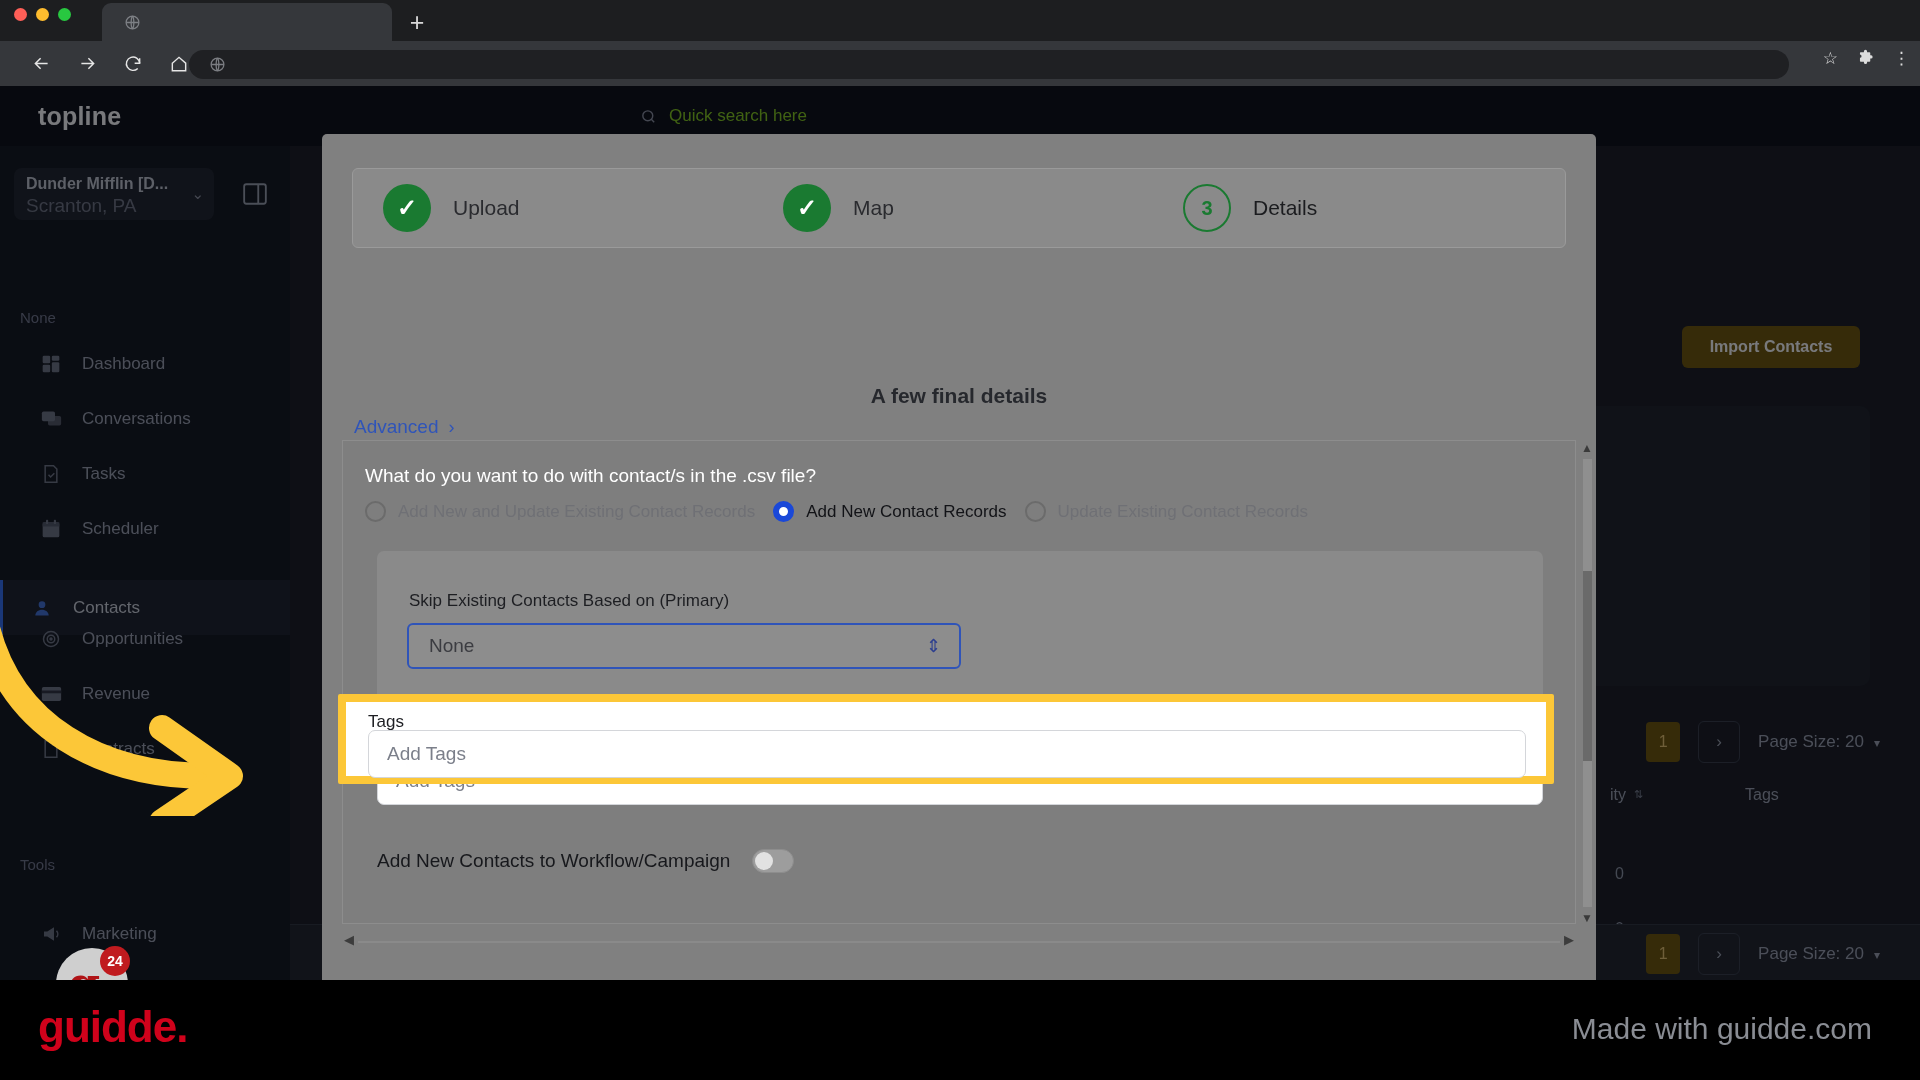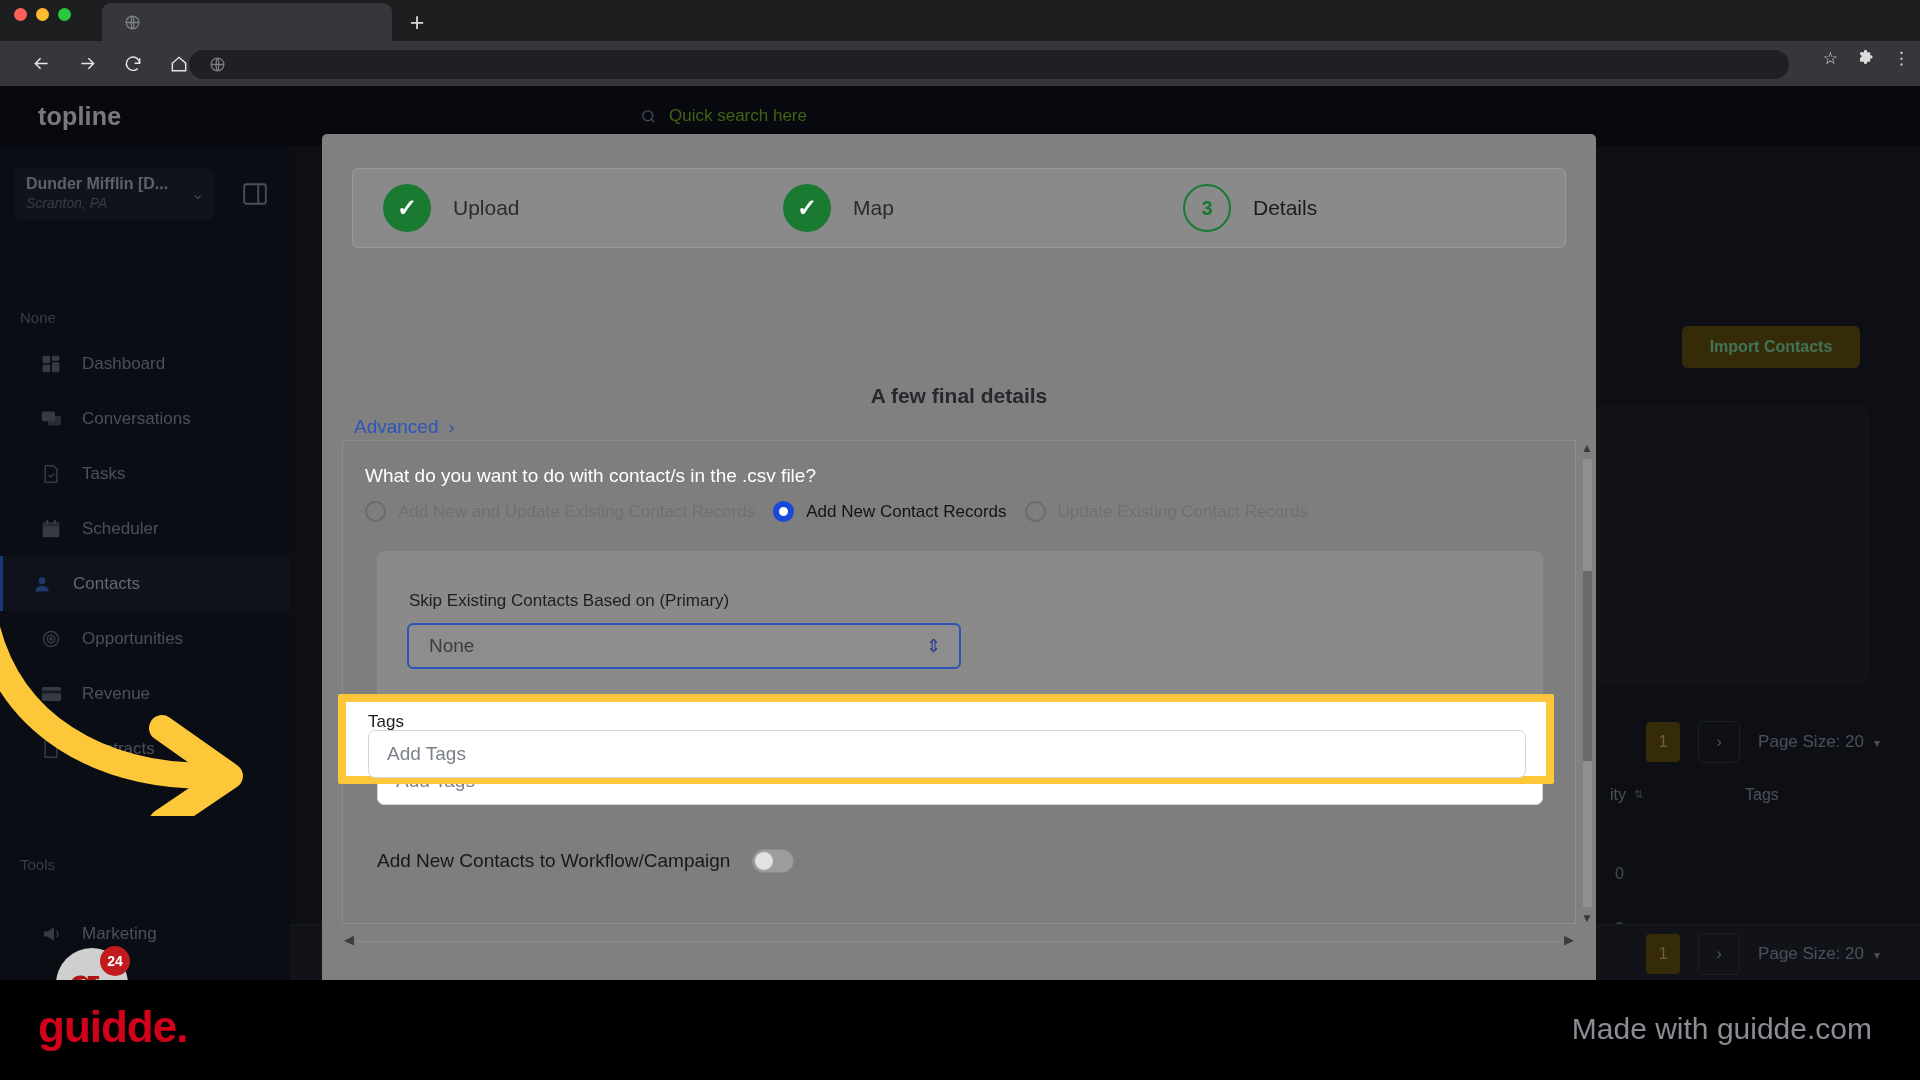--- a/index.html
+++ b/index.html
@@ -71,38 +71,38 @@
     font-size:16px; font-weight:600;
   }
 
   
   .sidebar { position:absolute; left:0; top:60px; width:290px; height:834px; background:#0d1017; }
   .org-card {
     position:absolute; left:14px; top:22px; width:200px; height:52px;
     background:#1a1e27; border-radius:8px; padding:7px 12px;
   }
   .org-name { color:#c3c7d1; font-size:16px; font-weight:600; white-space:nowrap; }
-  .org-sub { color:#6d7280; font-size:14px; margin-top:2px;font-style:italic; }
+  .org-sub { color:#6d7280; font-size:19px; margin-top:2px; }
   .org-chev { position:absolute; right:10px; top:17px; color:#8e93a0; font-size:15px; }
   .panel-toggle { position:absolute; left:242px; top:36px; width:26px; height:24px; color:#9aa0ad; }
   .nav-section { position:absolute; left:20px; color:#70758a; font-size:15px; }
   .nav-item {
     position:absolute; left:0; width:290px; height:55px;
     display:flex; align-items:center; padding-left:40px; gap:20px;
   }
   .nav-item.active { background:#171b26; border-left:3px solid #2f6df6; padding-left:27px; }
   .nav-ico { width:22px; height:22px; color:#6e7484; display:flex; align-items:center; justify-content:center; }
   .nav-label { color:#9ba1b0; font-size:17px; }
   .nav-item.active .nav-label { color:#cfd3dc; }
 
   
   .main { position:absolute; left:290px; top:60px; width:1630px; height:834px; background:#14161c; }
   .import-btn {
     position:absolute; right:60px; top:180px; width:178px; height:42px;
-    background:#6e5300; color:#86efac; border-radius:6px;
+    background:#6e5300; color:#ffffff; border-radius:6px;
     display:flex; align-items:center; justify-content:center; font-size:16px; font-weight:600;
   }
   .content-card { position:absolute; left:40px; top:260px; width:1540px; height:280px; background:#191c23; border-radius:10px; }
   .pager-row { position:absolute; right:40px; top:575px; display:flex; align-items:center; gap:18px; }
   .pager-cur {
     width:34px; height:40px; background:#6e5300; color:#e8c46a;
     display:flex; align-items:center; justify-content:center; font-size:16px; border-radius:4px;
   }
   .pager-next {
     width:42px; height:42px; border:1px solid #333844; border-radius:6px;
@@ -362,21 +362,21 @@
         <span class="nav-ico">
             <svg width="20" height="20" viewBox="0 0 24 24" fill="#6e7484">
               <rect x="2" y="4" width="20" height="18" rx="2"></rect>
               <rect x="2" y="4" width="20" height="5" fill="#4e5464"></rect>
               <rect x="6" y="1" width="2.6" height="5" rx="1"></rect>
               <rect x="15.4" y="1" width="2.6" height="5" rx="1"></rect>
             </svg>
           </span>
         <span class="nav-label">Scheduler</span>
       </div>
-      <div class="nav-item active" style="top:410px;padding-left:28px;">
+      <div class="nav-item active" style="top:434px;padding-left:28px;">
         <span class="nav-ico">
             <svg width="20" height="20" viewBox="0 0 24 24" fill="#3f6fd8">
               <circle cx="12" cy="8" r="4"></circle>
               <path d="M4 21c0-4.4 3.6-7 8-7s8 2.6 8 7z"></path>
             </svg>
           </span>
         <span class="nav-label">Contacts</span>
       </div>
       <div class="nav-item" style="top:465px;">
         <span class="nav-ico">

